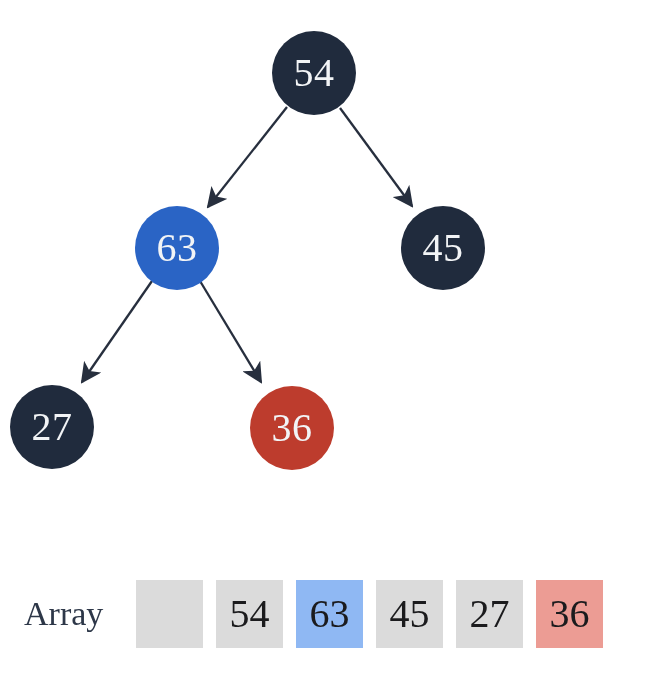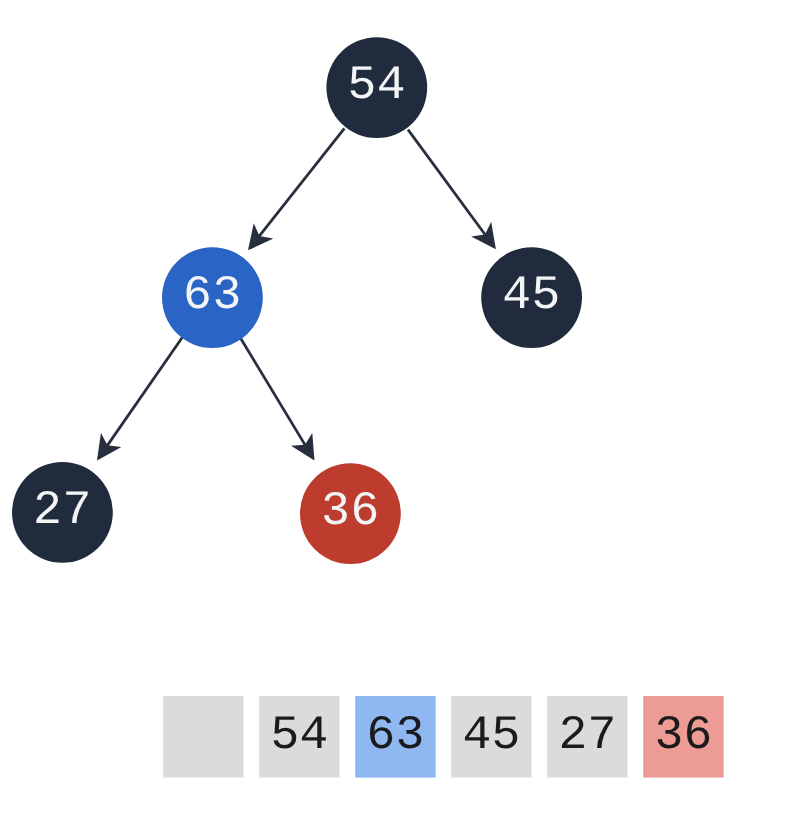--- a/index.html
+++ b/index.html
@@ -1,21 +1,21 @@
 <!DOCTYPE html>
 <html><head>
 <meta charset="utf-8">
 <style>
   html, body { margin: 0; padding: 0; }
   .stage {
     position: relative;
     width: 672px;
     height: 690px;
     background: #ffffff;
-    font-family: Liberation Mono, monospace;
+    font-family: Liberation Serif, serif;
     overflow: hidden;
   }
   .edges-svg {
     position: absolute;
     left: 0; top: 0;
     width: 672px; height: 690px;
     pointer-events: none;
   }
   .node {
     position: absolute;
@@ -78,20 +78,21 @@
   <div class="node" style="left: 272px; top: 31px; background-color: rgb(32, 43, 61);">54</div>
 
   <div class="node" style="left: 135px; top: 206px; background-color: rgb(42, 100, 197);">63</div>
 
   <div class="node" style="left: 401px; top: 206px; background-color: rgb(32, 43, 61);">45</div>
 
   <div class="node" style="left: 10px; top: 385px; background-color: rgb(32, 43, 61);">27</div>
 
   <div class="node" style="left: 250px; top: 386px; background-color: rgb(189, 60, 45);">36</div>
 
+  <div class="array-label" style="color: rgb(45, 55, 72);">Array</div>
 
   <div class="array-cells">
     <div class="cell" style="background-color: rgb(219, 219, 219);"></div>
     <div class="cell" style="background-color: rgb(219, 219, 219);">54</div>
     <div class="cell" style="background-color: rgb(143, 184, 243);">63</div>
     <div class="cell" style="background-color: rgb(219, 219, 219);">45</div>
     <div class="cell" style="background-color: rgb(219, 219, 219);">27</div>
     <div class="cell" style="background-color: rgb(236, 156, 148);">36</div>
   </div>
 

